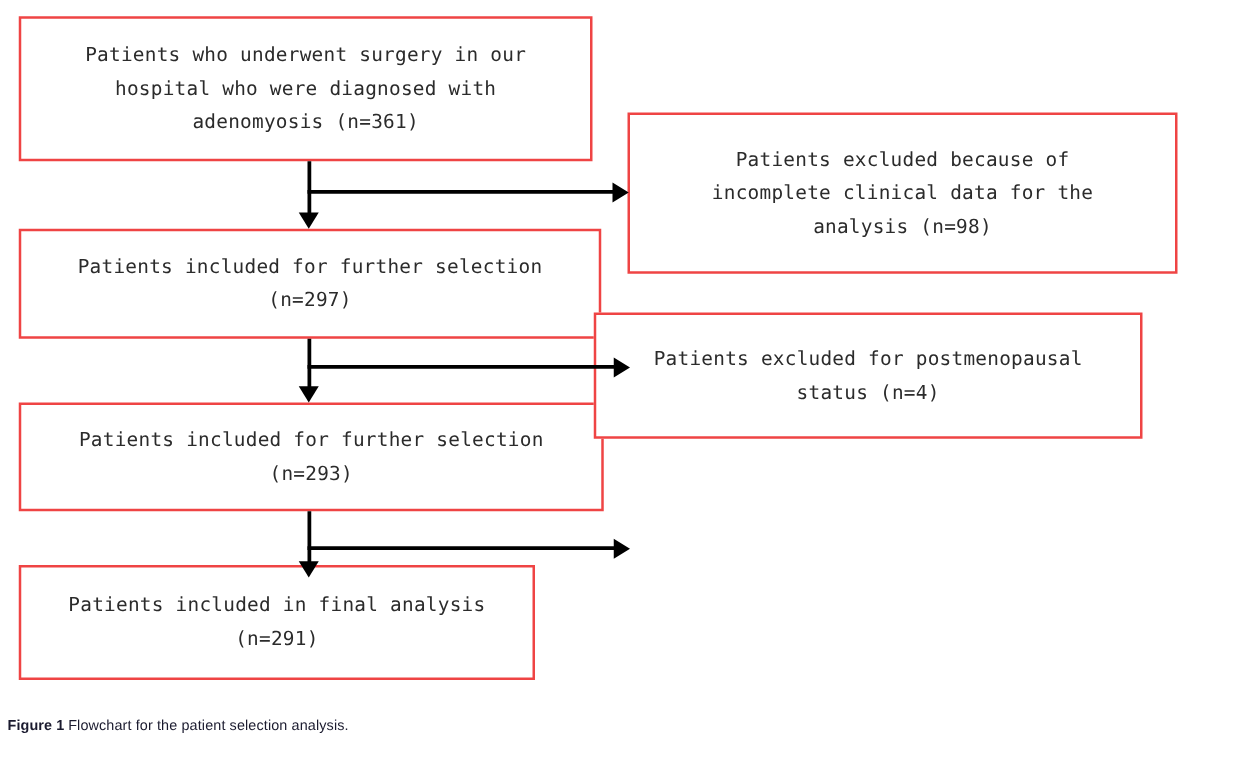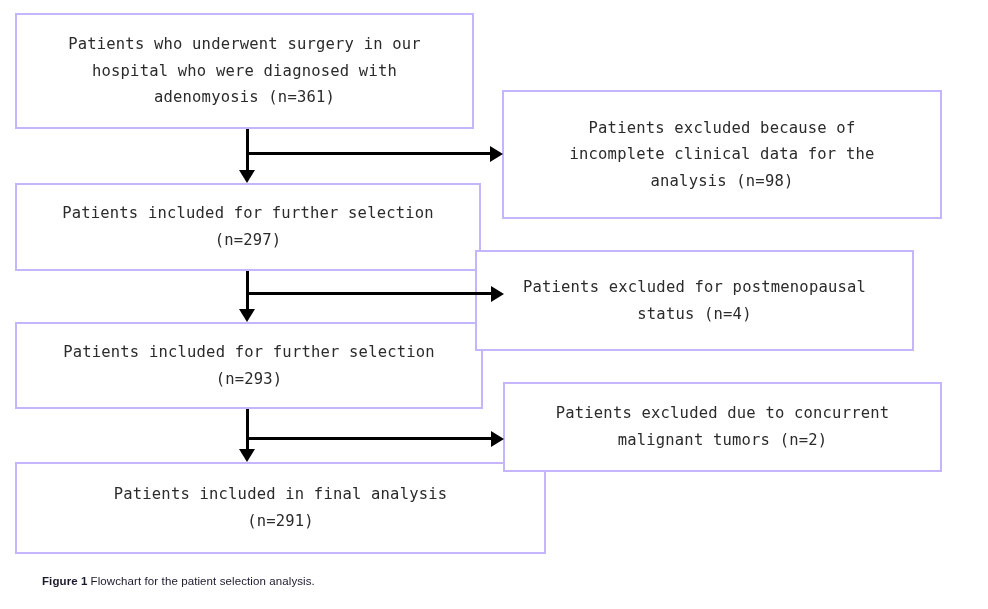--- a/index.html
+++ b/index.html
@@ -13,21 +13,21 @@
     height: 609px;
     background: #ffffff;
     overflow: hidden;
     font-family: "Liberation Serif", "DejaVu Serif", serif;
   }
 
   
   .node {
     position: absolute;
     box-sizing: border-box;
-    border: 2px solid #c4b5fd;
+    border: 2px solid #ef4444;
     background: #ffffff;
     display: flex;
     align-items: center;
     justify-content: center;
     text-align: center;
     color: #2b2b2b;
     font-family: "DejaVu Sans Mono", "Liberation Mono", monospace;
     font-size: 15.5px;
     line-height: 1.72;
     letter-spacing: 0.2px;
@@ -36,21 +36,21 @@
   .node .node-text {
     display: block;
     width: 100%;
     white-space: pre-line;
   }
 
   
   #node-enrolled   { left: 15px;  top: 13px;  width: 459px; height: 116px; }
   #node-further-1  { left: 15px;  top: 183px; width: 466px; height: 88px;  }
   #node-further-2  { left: 15px;  top: 322px; width: 468px; height: 87px;  }
-  #node-final      { left: 15px;  top: 462px; width: 531px; height: 92px;  }
+  #node-final      { left: 15px;  top: 452px; width: 413px; height: 92px;  }
 
   
   #node-excl-data  { left: 502px; top: 90px;  width: 440px; height: 129px; }
   #node-excl-meno  { left: 475px; top: 250px; width: 439px; height: 101px; }
   #node-excl-tumor { left: 503px; top: 382px; width: 439px; height: 90px;  }
 
   
   .conn {
     position: absolute;
     background: #000000;
@@ -102,21 +102,20 @@
     top: 575px;
     font-family: "Liberation Sans", "DejaVu Sans", sans-serif;
     font-size: 11.5px;
     color: #1a1a2e;
     letter-spacing: 0.1px;
     white-space: nowrap;
   }
   #caption .caption-label {
     font-weight: bold;
     margin-right: 3px;
-    margin-left: 36px;
   }
 </style>
 </head>
 <body>
 
 <div id="figure-root">
 
   <div class="node" id="node-enrolled">
     <span class="node-text">Patients who underwent surgery in our
 hospital who were diagnosed with
@@ -142,24 +141,20 @@
     <span class="node-text">Patients excluded because of
 incomplete clinical data for the
 analysis (n=98)</span>
   </div>
 
   <div class="node" id="node-excl-meno">
     <span class="node-text">Patients excluded for postmenopausal
 status (n=4)</span>
   </div>
 
-  <div class="node" id="node-excl-tumor">
-    <span class="node-text">Patients excluded due to concurrent
-malignant tumors (n=2)</span>
-  </div>
 
   <div class="conn conn-v" id="conn1-v"></div>
   <div class="arrow-down" id="conn1-arrow"></div>
   <div class="conn conn-h" id="conn1-h"></div>
   <div class="arrow-right" id="conn1-harrow"></div>
 
   <div class="conn conn-v" id="conn2-v"></div>
   <div class="arrow-down" id="conn2-arrow"></div>
   <div class="conn conn-h" id="conn2-h"></div>
   <div class="arrow-right" id="conn2-harrow"></div>

